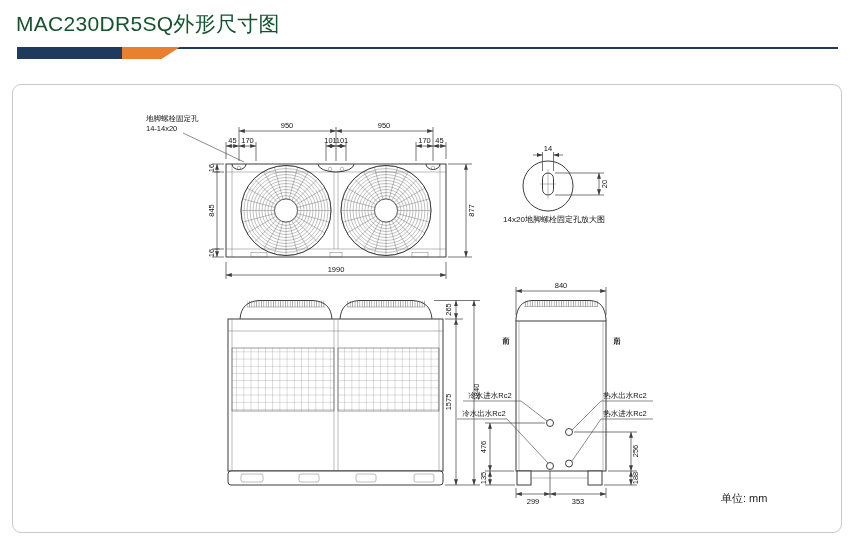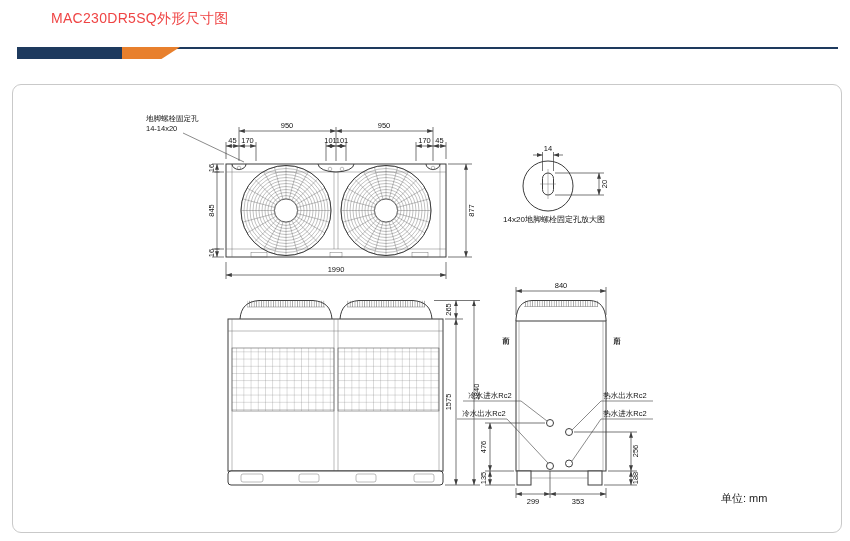--- a/index.html
+++ b/index.html
@@ -1,19 +1,19 @@
 <!DOCTYPE html>
 <html style="--navy: #1e3a5e; --orange: #e8802d; --line: #3d3d3d;"><head>
 <meta charset="utf-8">
 <style>
   html,body{margin:0;padding:0;background:#fff;}
   body{width:850px;height:541px;position:relative;overflow:hidden;
        font-family:"Liberation Sans",sans-serif;color:#1a1a1a;}
-  .title{position:absolute;left:16px;top:10px;font-size:14px;font-weight:500;
-         letter-spacing:.3px;color:#ef4444;margin-left:35px;}
+  .title{position:absolute;left:16px;top:10px;font-size:21px;font-weight:500;
+         letter-spacing:.3px;color:#14532d;}
   .bar{position:absolute;left:17px;top:47px;width:821px;height:12px;}
   .bar .topline{position:absolute;left:0;top:0;width:100%;height:2px;background:var(--navy,#1e3a5e);}
   .bar .navyblock{position:absolute;left:0;top:0;width:105px;height:12px;background:var(--navy,#1e3a5e);}
   .bar .orangeblock{position:absolute;left:105px;top:0;width:58px;height:12px;background:var(--orange,#e8802d);
         clip-path:polygon(0 0,100% 0,68% 100%,0 100%);}
   .panel{position:absolute;left:12px;top:84px;width:828px;height:447px;
          border:1px solid #c9c9c9;border-radius:9px;background:#fff;box-sizing:content-box;}
   svg{display:block;}
   .out{stroke:#3d3d3d;stroke-width:1;fill:#fff;}
   .outn{stroke:#3d3d3d;stroke-width:1;fill:none;}

